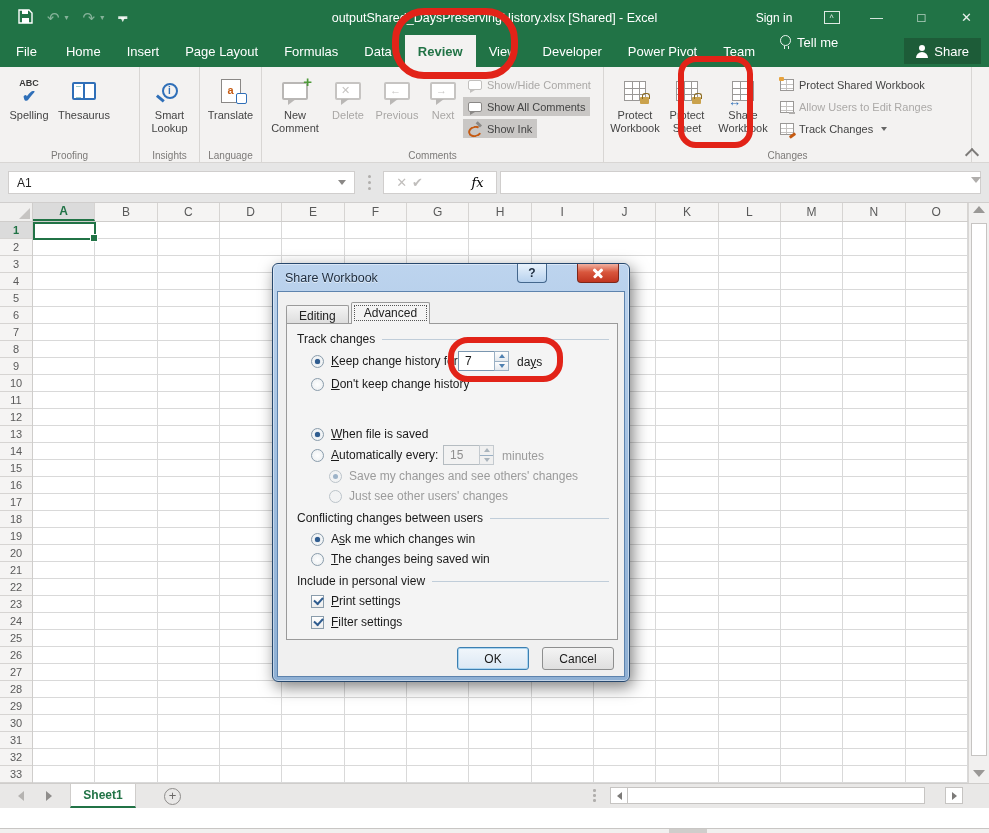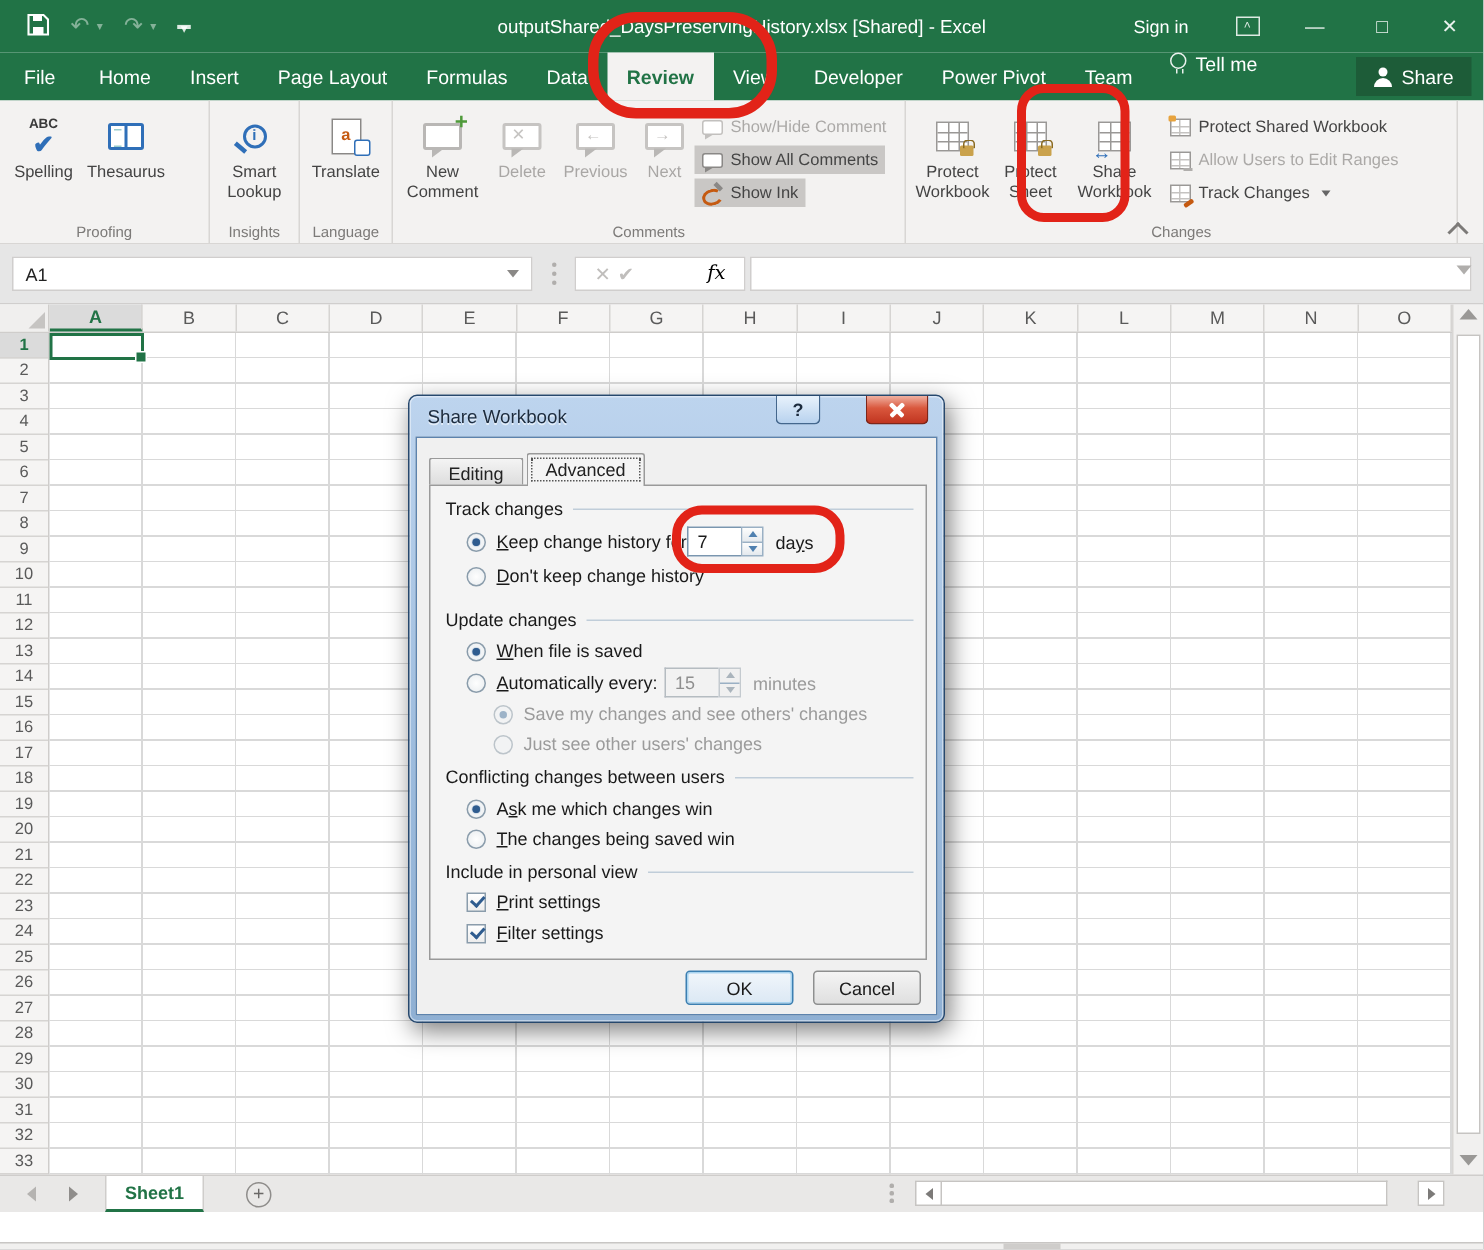--- a/index.html
+++ b/index.html
@@ -516,24 +516,20 @@
             </span>
         </div>
         <div class="opt" style="left:230px;top:31px">
           <span>da<u>y</u>s</span>
         </div>
         <div class="opt" style="left:24px;top:53px">
           <span class="radio"></span>
           <span><u>D</u>on't keep change history</span>
         </div>
 
-        <div class="sect" style="top:82px">
-          <span>Update changes</span>
-            <span class="line"></span>
-        </div>
         <div class="opt" style="left:24px;top:103px">
           <span class="radio checked"></span>
           <span><u>W</u>hen file is saved</span>
         </div>
         <div class="opt" style="left:24px;top:124px">
           <span class="radio"></span>
           <span><u>A</u>utomatically every:</span>
         </div>
         <div class="spin disabled" style="position:absolute;left:156px;top:121px">
           <span class="val">15</span>

